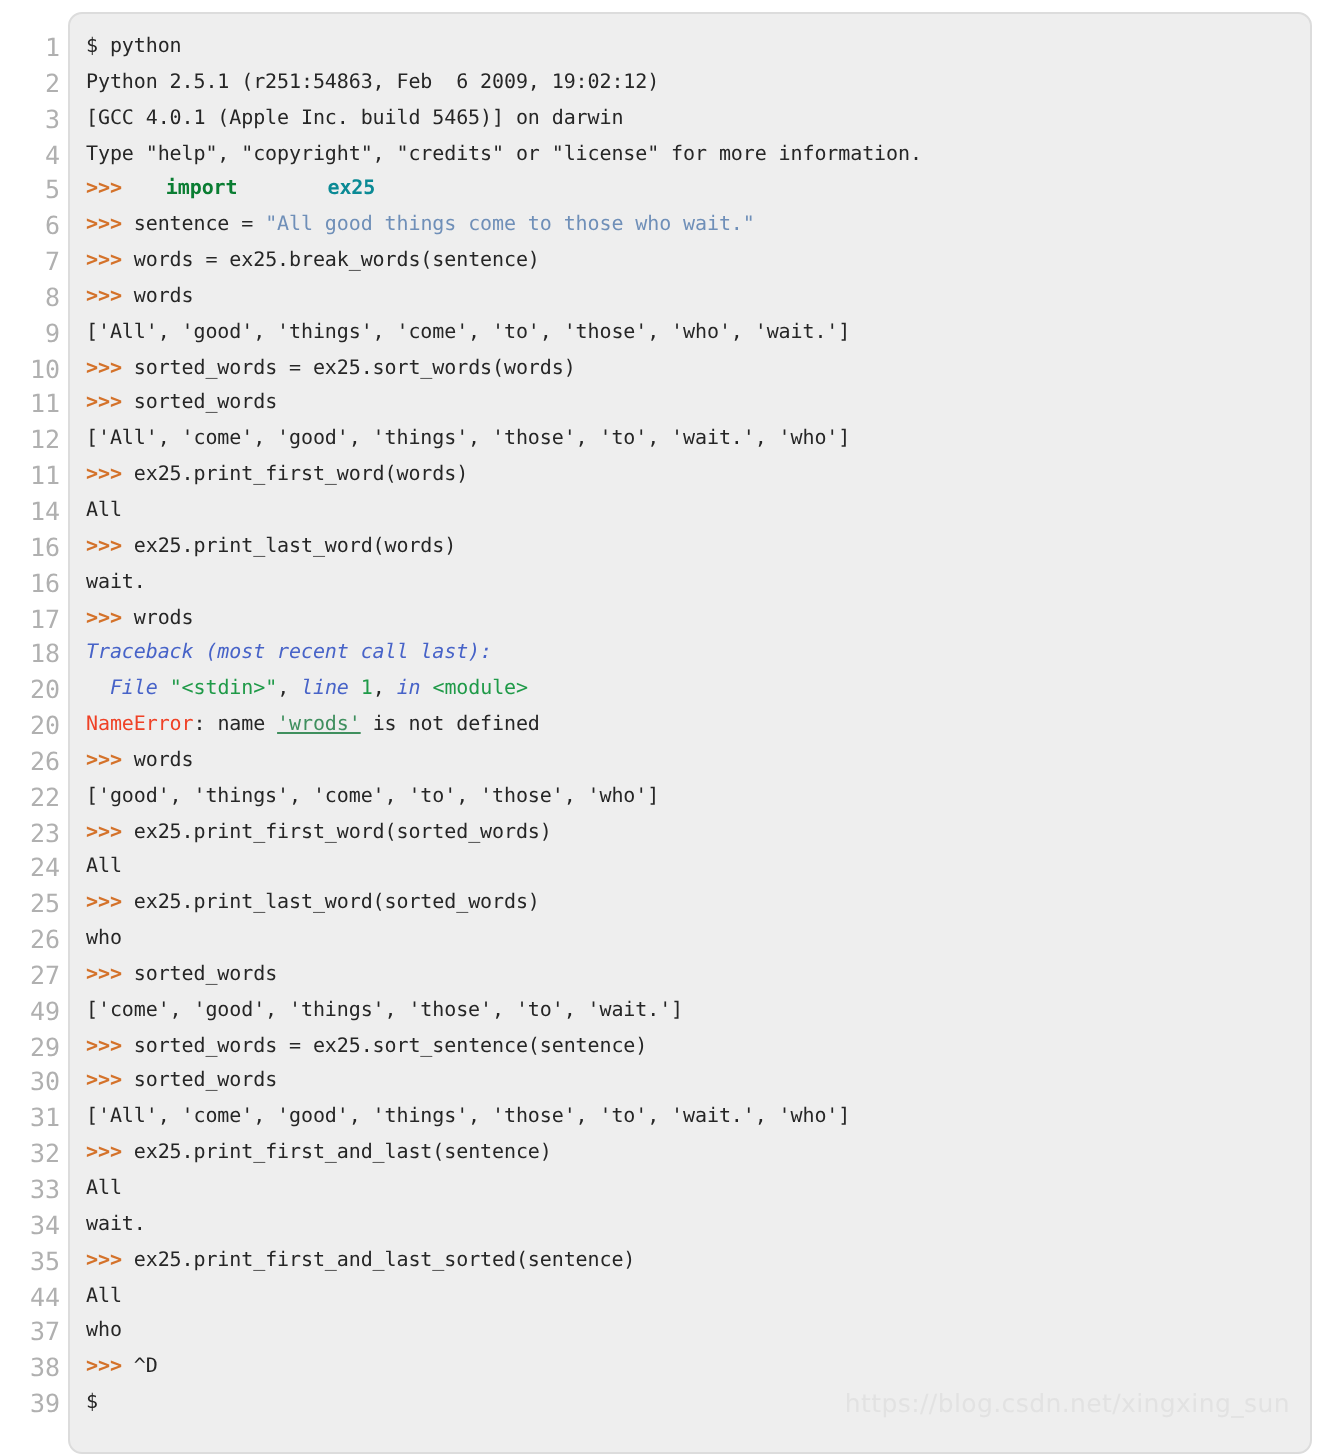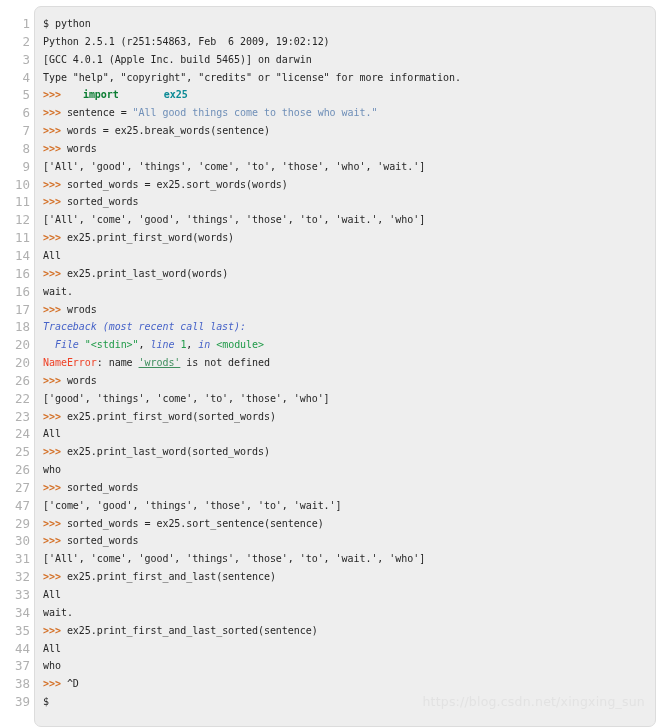--- a/index.html
+++ b/index.html
@@ -107,21 +107,21 @@
       <span class="ln">18</span>
       <span class="ln">20</span>
       <span class="ln">20</span>
       <span class="ln">26</span>
       <span class="ln">22</span>
       <span class="ln">23</span>
       <span class="ln">24</span>
       <span class="ln">25</span>
       <span class="ln">26</span>
       <span class="ln">27</span>
-      <span class="ln">47</span>
+      <span class="ln">49</span>
       <span class="ln">29</span>
       <span class="ln">30</span>
       <span class="ln">31</span>
       <span class="ln">32</span>
       <span class="ln">33</span>
       <span class="ln">34</span>
       <span class="ln">35</span>
       <span class="ln">44</span>
       <span class="ln">37</span>
       <span class="ln">38</span>

